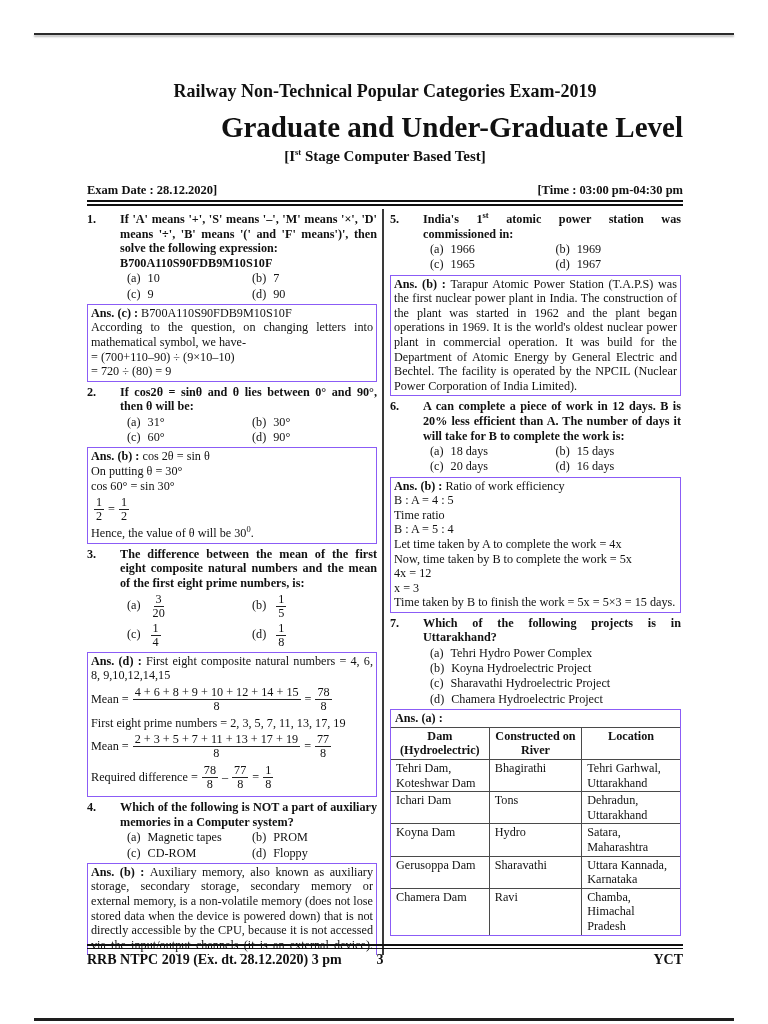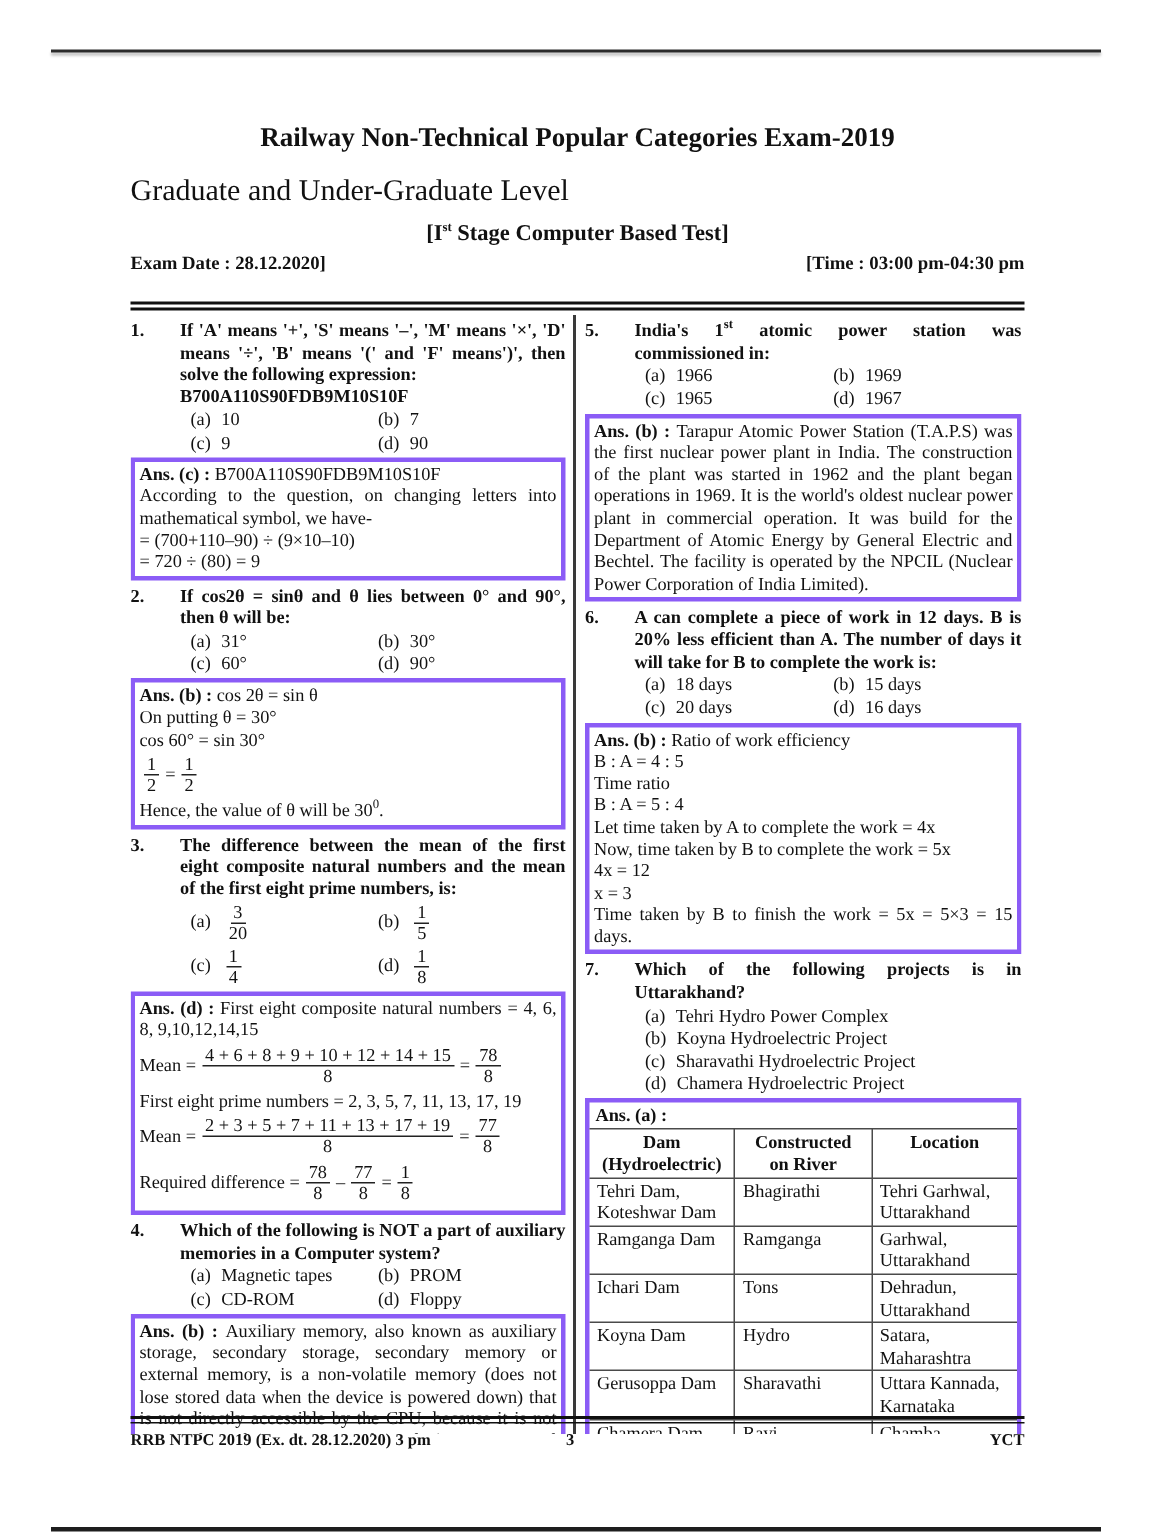--- a/index.html
+++ b/index.html
@@ -4,61 +4,61 @@
 <style>
   *{margin:0;padding:0;box-sizing:border-box}
   html,body{width:768px;height:1024px;overflow:hidden}
   body{background:#ffffff;font-family:"Liberation Serif","DejaVu Serif",serif;color:#111}
   .canvas{position:relative;width:768px;height:1024px;background:#fff}
   .edge-top{position:absolute;left:34px;top:33px;width:700px;height:2px;background:#2b2b2b;box-shadow:0 2px 2px rgba(0,0,0,.28)}
   .edge-bottom{position:absolute;left:34px;top:1018px;width:700px;height:3px;background:#1e1e1e}
   .sheet{position:absolute;left:87px;top:72px;width:596px}
   
   .t1{margin-top:6px;font-size:18px;line-height:26px;font-weight:bold;text-align:center}
-  .t2{margin-top:8px;font-size:20px;line-height:30px;font-weight:normal;text-align:left}
+  .t2{margin-top:8px;font-size:29px;line-height:30px;font-weight:bold;text-align:right}
   .t3{margin-top:5px;font-size:15px;line-height:19px;font-weight:bold;text-align:center}
-  .meta{margin-top:1px;display:flex;justify-content:space-between;font-size:12.5px;line-height:16px;font-weight:bold;padding-bottom:18px}
+  .meta{margin-top:16px;display:flex;justify-content:space-between;font-size:12.5px;line-height:16px;font-weight:bold;padding-bottom:2px}
   .rule-double{height:6px;border-top:2px solid #101010;border-bottom:2px solid #101010}
   
   .columns{display:flex;margin-top:3px;height:746px;overflow:hidden}
   .col{width:297px;overflow:hidden}
   .col.left{padding-right:5px;border-right:2px solid #3a3a3a}
   .col.right{padding-left:6px}
   
   .q{margin-top:3px}
   .q-head{display:flex;font-weight:bold;font-size:12.2px;line-height:14.6px}
   .q-num{width:33px;flex:none}
   .q-text{flex:1;text-align:justify}
   .q-expr{padding-left:33px;font-weight:bold;font-size:12.2px;line-height:14.6px}
   .opts{display:grid;grid-template-columns:1fr 1fr;padding-left:40px;font-size:12.2px;line-height:15.2px;margin-top:1px}
   .opts.single{grid-template-columns:1fr}
   .opt{display:flex;gap:7px;align-items:center}
   .opt .olabel{flex:none}
-  .ans{border:3px solid #8b5cf6;padding:1px 3px 2px 3px;font-size:12.2px;line-height:14.6px;margin-top:2px;background:#fff}
+  .ans{border:1px solid #8b5cf6;padding:1px 3px 2px 3px;font-size:12.2px;line-height:14.6px;margin-top:2px;background:#fff}
   .ans p{margin:0}
   .ans p.j{text-align:justify}
   .ans .mline{margin:2px 0;display:flex;align-items:center;flex-wrap:wrap;gap:1px}
   .frac{display:inline-flex;flex-direction:column;align-items:center;vertical-align:middle;margin:1px 3px;line-height:13px;font-size:12.2px}
   .frac .fn{border-bottom:1px solid #222;padding:0 2px;text-align:center}
   .frac .fd{padding:0 2px;text-align:center}
   sup{font-size:8.5px;vertical-align:super;line-height:0}
   
   .ansq7{padding:0}
   .ansq7 .caption{font-weight:bold;padding:1px 4px;font-size:12.2px;line-height:15px}
   table.dam{border-collapse:collapse;width:100%;font-size:12.2px;line-height:14.6px}
   .dam th,.dam td{border:1px solid #4a4a4a;padding:1px 5px;vertical-align:top;text-align:left}
   .dam th{text-align:center;font-weight:bold}
   .dam col.c1{width:34%}.dam col.c2{width:32%}.dam col.c3{width:34%}
   .dam tr td:first-child,.dam tr th:first-child{border-left:none}
   .dam tr td:last-child,.dam tr th:last-child{border-right:none}
   .dam tr:last-child td{border-bottom:none}
   
   .footer{position:absolute;left:87px;top:944px;width:596px}
   .f-rule{height:5px;border-top:2.5px solid #101010;border-bottom:1.5px solid #101010;margin-bottom:3px}
-  .f-row{display:flex;align-items:center;font-weight:bold;font-size:11px;line-height:16px}
+  .f-row{display:flex;align-items:center;font-weight:bold;font-size:14px;line-height:16px}
   .f-left{flex:1}
   .f-center{flex:0;padding-right:10px}
   .f-right{flex:1;text-align:right}
 </style>
 </head>
 <body>
 
 <div class="canvas">
   <div class="edge-top"></div>
 
@@ -368,25 +368,20 @@
                   <th>Location</th>
                 </tr>
               </thead>
               <tbody>
                 <tr>
                     <td>Tehri Dam, Koteshwar Dam</td>
                     <td>Bhagirathi</td>
                     <td>Tehri Garhwal, Uttarakhand</td>
                   </tr>
                 <tr>
-                    <td>Ramganga Dam</td>
-                    <td>Ramganga</td>
-                    <td>Garhwal, Uttarakhand</td>
-                  </tr>
-                <tr>
                     <td>Ichari Dam</td>
                     <td>Tons</td>
                     <td>Dehradun, Uttarakhand</td>
                   </tr>
                 <tr>
                     <td>Koyna Dam</td>
                     <td>Hydro</td>
                     <td>Satara, Maharashtra</td>
                   </tr>
                 <tr>

